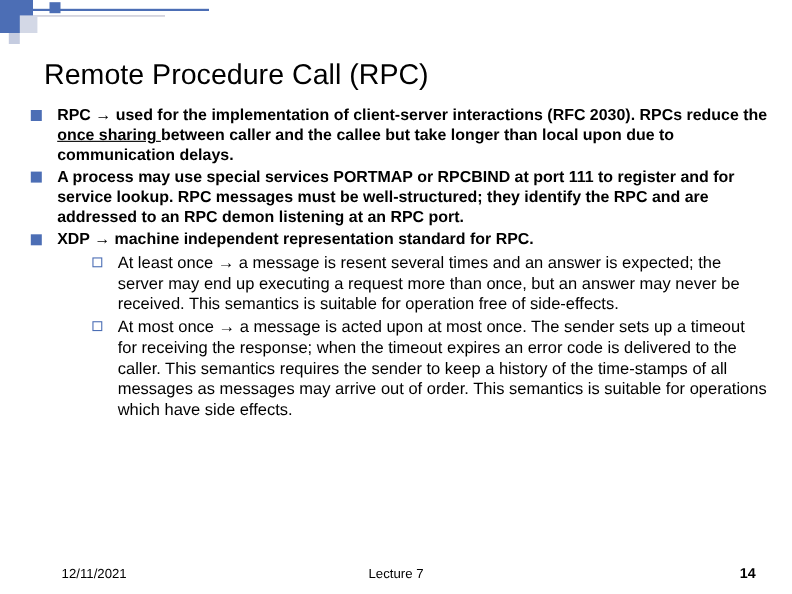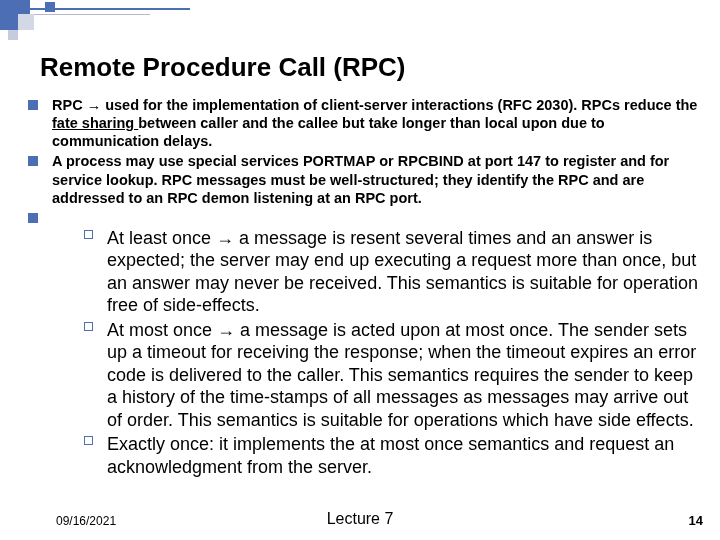--- a/index.html
+++ b/index.html
@@ -45,21 +45,21 @@
   .corner-deco .s1 { position:absolute; width:16px; height:16px; background:#d3d8e6; top:14px; left:18px; }
   .corner-deco .s2 { position:absolute; width:10px; height:10px; background:#c5cce0; top:30px; left:8px; }
   .corner-deco .s3 { position:absolute; width:10px; height:10px; background:#4C6EB5; top:2px; left:45px; }
 
   .title {
     position: absolute;
     top: 52px;
     left: 40px;
     font-size: 26px;
     color: #000;
-    font-weight: bold;
+    font-weight: normal;
     text-align: center;
   }
   .content {
     position: absolute;
     top: 96px;
     left: 28px;
     right: 22px;
   }
   .lvl1 {
     display: flex;
@@ -90,21 +90,21 @@
   }
   .lvl2 .bullet {
     width: 9px;
     height: 9px;
     border: 1px solid #4C6EB5;
     margin-top: 3px;
     margin-right: 14px;
     flex-shrink: 0;
   }
   .lvl2 .txt {
-    font-size: 18px;
+    font-size: 15px;
     line-height: 1.25;
     color: #000;
   }
   .footer {
     position: absolute;
     bottom: 12px;
     left: 0;
     right: 0;
     width: 100%;
   }
@@ -113,26 +113,26 @@
     left: 56px;
     bottom: 0;
     font-size: 12px;
   }
   .lecture {
     position: absolute;
     left: 0;
     right: 0;
     text-align: center;
     bottom: 0;
-    font-size: 16px;
+    font-size: 12px;
     margin-top: 40px;
   }
   .pagenum {
     position: absolute;
-    right: 17px;
+    right: 33px;
     bottom: 0;
     font-size: 13px;
     font-weight: bold;
   }
 </style>
 </head>
 <body>
 
 <div class="corner-deco">
   <div class="big-sq"></div>
@@ -143,55 +143,54 @@
   <div class="s3"></div>
 </div>
 
 <div class="title">Remote Procedure Call (RPC)</div>
 
 <div class="content">
 
   <div class="lvl1">
     <div class="bullet"></div>
     <div class="txt">
-      <span>RPC </span><span>→</span><span> used for the implementation of client-server interactions (RFC 2030). RPCs reduce the </span><span class="underline">fate sharing </span><span>between caller and the callee but take longer than local upon due to communication delays.</span>
+      <span>RPC </span><span>→</span><span> used for the implementation of client-server interactions (RFC 2030). RPCs reduce the </span><span class="underline">once sharing </span><span>between caller and the callee but take longer than local upon due to communication delays.</span>
     </div>
   </div>
 
   <div class="lvl1">
     <div class="bullet"></div>
-    <div class="txt">A process may use  special services PORTMAP or RPCBIND at port 147 to register and for service lookup. RPC messages must be well-structured; they identify the  RPC and are addressed to an RPC demon listening at an RPC port.</div>
+    <div class="txt">A process may use  special services PORTMAP or RPCBIND at port 111 to register and for service lookup. RPC messages must be well-structured; they identify the  RPC and are addressed to an RPC demon listening at an RPC port.</div>
   </div>
 
   <div class="lvl1">
     <div class="bullet"></div>
+    <div class="txt">
+      <span>XDP </span><span>→</span><span> machine independent representation standard for RPC.</span>
+    </div>
   </div>
 
 
   <div class="sub-list">
 
     <div class="lvl2">
       <div class="bullet"></div>
       <div class="txt">
         <span>At least once </span><span>→</span><span> a message is resent several times and an answer is expected; the server may end up executing a request more than once, but an answer may never be received. This semantics is suitable for operation free of side-effects.</span>
       </div>
     </div>
 
     <div class="lvl2">
       <div class="bullet"></div>
       <div class="txt">
         <span>At most once </span><span>→</span><span> a message is acted upon at most once. The sender sets up a timeout for receiving the response; when the timeout expires an error code is delivered to the caller. This semantics requires the sender to keep a history of the time-stamps of all messages as  messages may arrive out of order. This semantics is suitable for operations which have side effects.</span>
       </div>
     </div>
 
-    <div class="lvl2">
-      <div class="bullet"></div>
-      <div class="txt">Exactly once: it implements the  at most once semantics and request an acknowledgment from the server.</div>
-    </div>
 
   </div>
 </div>
 
 <div class="footer">
-  <div class="date">09/16/2021</div>
+  <div class="date">12/11/2021</div>
   <div class="lecture">Lecture 7</div>
   <div class="pagenum">14</div>
 </div>
 
 </body></html>

